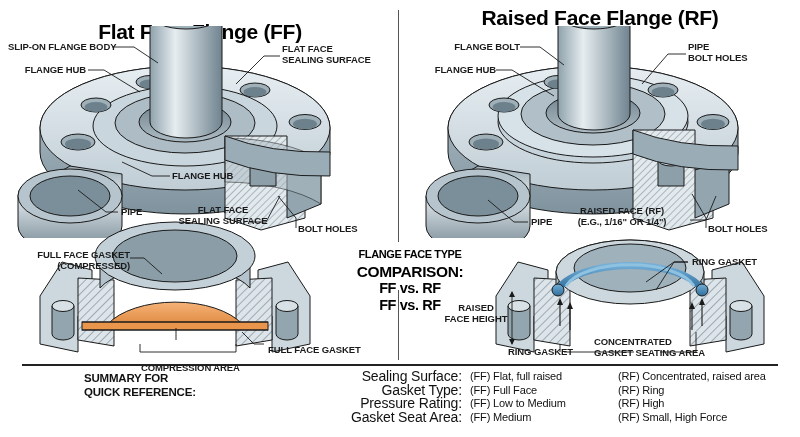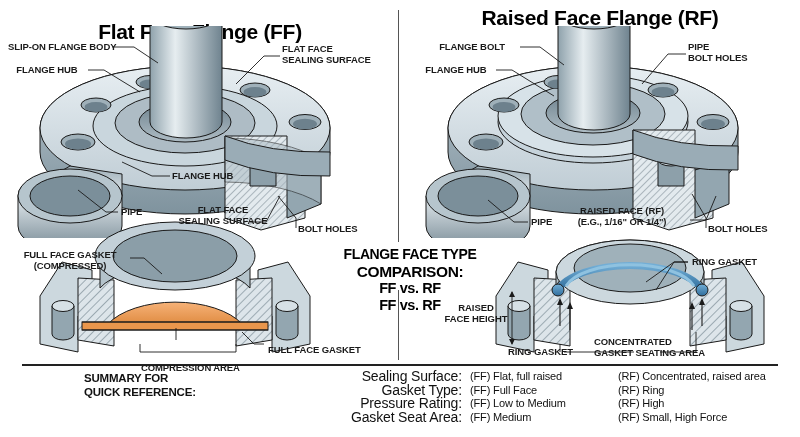--- a/index.html
+++ b/index.html
@@ -4,26 +4,26 @@
 <style>
   html,body{margin:0;padding:0;background:#fff;}
   body{width:800px;height:437px;position:relative;overflow:hidden;
        font-family:"Liberation Sans",sans-serif;color:#111;}
   #stage{position:absolute;inset:0;width:800px;height:437px;}
 
   .ttl{position:absolute;font-weight:bold;letter-spacing:-.3px;text-align:center;
        color:#000;font-size:21px;line-height:24px;}
   .lbl{position:absolute;font-size:9.5px;font-weight:bold;line-height:10.5px;
        color:#1a1a1a;letter-spacing:-.1px;white-space:nowrap;}
-  .lbl.r{text-align:center;}
+  .lbl.r{text-align:right;}
   .lbl.c{text-align:center;}
 
   .ctrtitle{position:absolute;text-align:center;font-weight:bold;color:#000;
             line-height:17px;letter-spacing:-.4px;}
-  .ctrtitle .l1{font-size:14px;display:block;}
+  .ctrtitle .l1{font-size:11px;display:block;}
   .ctrtitle .l2{font-size:15.5px;display:block;}
   .ctrtitle .l3{font-size:14.5px;display:block;}
   .ctrtitle .l4{font-size:14.5px;display:block;}
 
   .vdiv{position:absolute;background:#555;width:1px;}
   .hdiv{position:absolute;background:#222;height:2px;}
 
   .sumhead{position:absolute;font-weight:bold;font-size:11.5px;line-height:13.5px;
            color:#111;letter-spacing:-.2px;}
   .sumkeys{position:absolute;text-align:right;font-weight:normal;font-size:14px;

